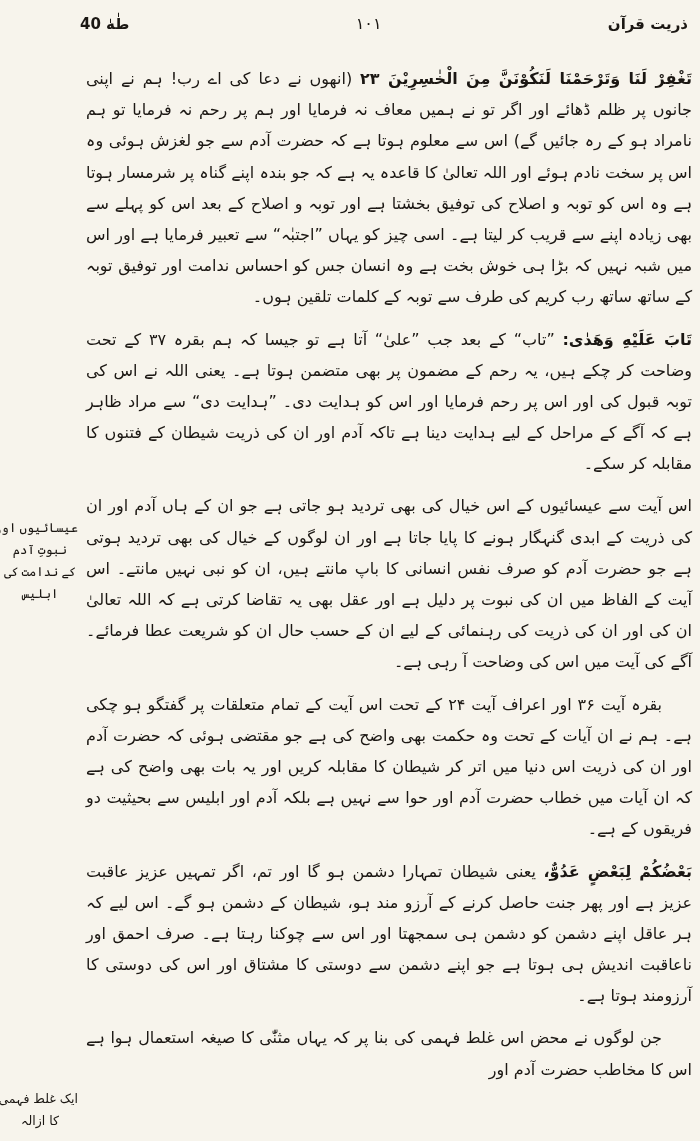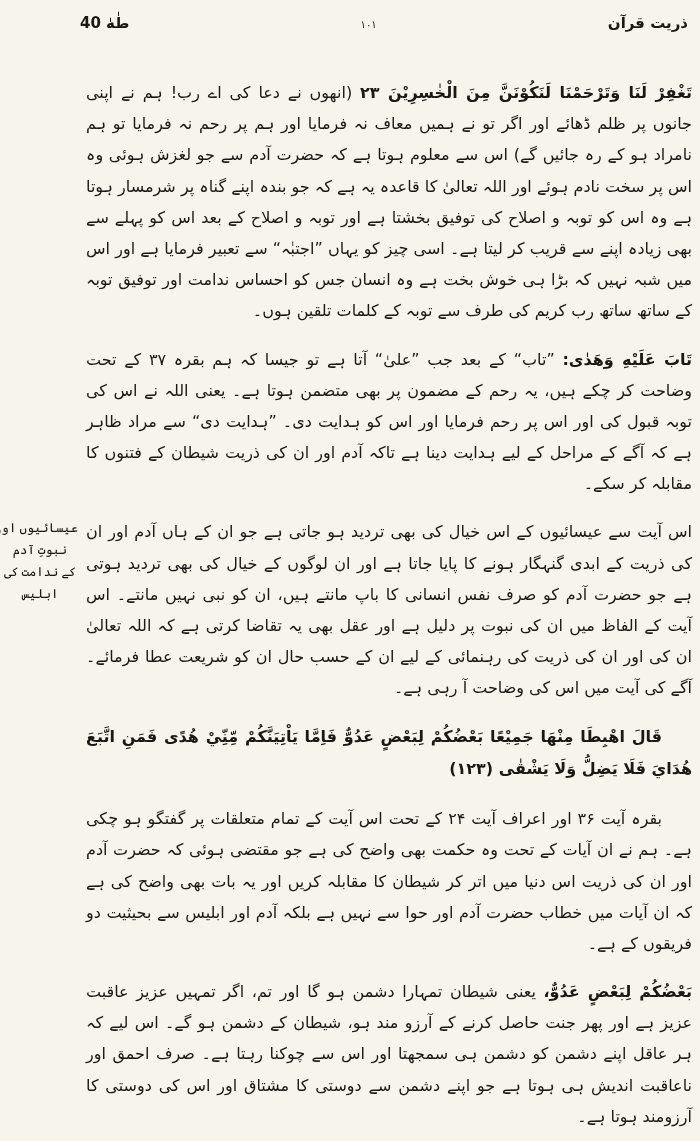--- a/index.html
+++ b/index.html
@@ -13,30 +13,30 @@
     overflow:hidden;
     box-sizing:border-box;
   }
   
   .header{
     position:absolute;top:14px;right:12px;left:80px;
     display:flex;justify-content:space-between;align-items:baseline;
     direction:rtl;
     font-size:15px;font-weight:bold;
   }
-  .header .page-number{font-size:10px;font-weight:normal;letter-spacing:2px;text-align:center;}
+  .header .page-number{font-size:16px;font-weight:normal;letter-spacing:2px;text-align:center;}
   
   .content{
     position:absolute;top:60px;right:8px;left:86px;
     direction:rtl;
     text-align:justify;
     font-size:16px;
     line-height:1.95;
   }
-  .para{margin:17px 0 11px 0;}
+  .para{margin:3px 0 11px 0;}
   .para.indent{text-indent:30px;}
   .arabic{font-weight:bold;}
   .para.verse{font-weight:bold;text-indent:30px;line-height:2.05;}
   
   .margin-note{
     position:absolute;left:2px;width:76px;
     direction:rtl;text-align:center;
     font-size:12.5px;line-height:1.75;
   }
   .margin-note .line{white-space:nowrap;}
@@ -55,31 +55,34 @@
   </div>
 
   <div class="content">
 
     <p class="para"><span class="arabic">تَغْفِرْ لَنَا وَتَرْحَمْنَا لَنَكُوْنَنَّ مِنَ الْخٰسِرِيْنَ ۲۳</span><span> (انھوں نے دعا کی اے رب! ہم نے اپنی جانوں پر ظلم ڈھائے اور اگر تو نے ہمیں معاف نہ فرمایا اور ہم پر رحم نہ فرمایا تو ہم نامراد ہو کے رہ جائیں گے) اس سے معلوم ہوتا ہے کہ حضرت آدم سے جو لغزش ہوئی وہ اس پر سخت نادم ہوئے اور اللہ تعالیٰ کا قاعدہ یہ ہے کہ جو بندہ اپنے گناہ پر شرمسار ہوتا ہے وہ اس کو توبہ و اصلاح کی توفیق بخشتا ہے اور توبہ و اصلاح کے بعد اس کو پہلے سے بھی زیادہ اپنے سے قریب کر لیتا ہے۔ اسی چیز کو یہاں ”اجتبٰہ“ سے تعبیر فرمایا ہے اور اس میں شبہ نہیں کہ بڑا ہی خوش بخت ہے وہ انسان جس کو احساس ندامت اور توفیق توبہ کے ساتھ ساتھ رب کریم کی طرف سے توبہ کے کلمات تلقین ہوں۔</span></p>
 
     <p class="para"><span class="arabic">تَابَ عَلَيْهِ وَهَدٰى:</span><span> ”تاب“ کے بعد جب ”علیٰ“ آتا ہے تو جیسا کہ ہم بقرہ ۳۷ کے تحت وضاحت کر چکے ہیں، یہ رحم کے مضمون پر بھی متضمن ہوتا ہے۔ یعنی اللہ نے اس کی توبہ قبول کی اور اس پر رحم فرمایا اور اس کو ہدایت دی۔ ”ہدایت دی“ سے مراد ظاہر ہے کہ آگے کے مراحل کے لیے ہدایت دینا ہے تاکہ آدم اور ان کی ذریت شیطان کے فتنوں کا مقابلہ کر سکے۔</span></p>
 
     <p class="para"><span>اس آیت سے عیسائیوں کے اس خیال کی بھی تردید ہو جاتی ہے جو ان کے ہاں آدم اور ان کی ذریت کے ابدی گنہگار ہونے کا پایا جاتا ہے اور ان لوگوں کے خیال کی بھی تردید ہوتی ہے جو حضرت آدم کو صرف نفس انسانی کا باپ مانتے ہیں، ان کو نبی نہیں مانتے۔ اس آیت کے الفاظ میں ان کی نبوت پر دلیل ہے اور عقل بھی یہ تقاضا کرتی ہے کہ اللہ تعالیٰ ان کی اور ان کی ذریت کی رہنمائی کے لیے ان کے حسب حال ان کو شریعت عطا فرمائے۔ آگے کی آیت میں اس کی وضاحت آ رہی ہے۔</span></p>
 
-    <p class="para verse"><span class="arabic">قَالَ اهْبِطَا مِنْهَا جَمِيْعًا بَعْضُكُمْ لِبَعْضٍ عَدُوٌّ فَاِمَّا يَاْتِيَنَّكُمْ مِّنِّيْ هُدًى فَمَنِ اتَّبَعَ هُدَايَ فَلَا يَضِلُّ وَلَا يَشْقٰى (۱۲۳)</span></p>
 
     <p class="para indent"><span>بقرہ آیت ۳۶ اور اعراف آیت ۲۴ کے تحت اس آیت کے تمام متعلقات پر گفتگو ہو چکی ہے۔ ہم نے ان آیات کے تحت وہ حکمت بھی واضح کی ہے جو مقتضی ہوئی کہ حضرت آدم اور ان کی ذریت اس دنیا میں اتر کر شیطان کا مقابلہ کریں اور یہ بات بھی واضح کی ہے کہ ان آیات میں خطاب حضرت آدم اور حوا سے نہیں ہے بلکہ آدم اور ابلیس سے بحیثیت دو فریقوں کے ہے۔</span></p>
 
     <p class="para"><span class="arabic">بَعْضُكُمْ لِبَعْضٍ عَدُوٌّ،</span><span> یعنی شیطان تمہارا دشمن ہو گا اور تم، اگر تمہیں عزیز عاقبت عزیز ہے اور پھر جنت حاصل کرنے کے آرزو مند ہو، شیطان کے دشمن ہو گے۔ اس لیے کہ ہر عاقل اپنے دشمن کو دشمن ہی سمجھتا اور اس سے چوکنا رہتا ہے۔ صرف احمق اور ناعاقبت اندیش ہی ہوتا ہے جو اپنے دشمن سے دوستی کا مشتاق اور اس کی دوستی کا آرزومند ہوتا ہے۔</span></p>
 
     <p class="para indent"><span>جن لوگوں نے محض اس غلط فہمی کی بنا پر کہ یہاں مثنّٰی کا صیغہ استعمال ہوا ہے اس کا مخاطب حضرت آدم اور</span></p>
 
   </div>
 
   <div class="margin-note" id="note-1">
     <div class="line">عیسائیوں اور</div>
     <div class="line">نبوتِ آدم</div>
     <div class="line">کے ندامت کی</div>
     <div class="line">ابلیس</div>
   </div>
 
+  <div class="margin-note" id="note-2">
+    <div class="line">ایک غلط فہمی</div>
+    <div class="line">کا ازالہ</div>
+  </div>
 
 </div>
 
 </body></html>

